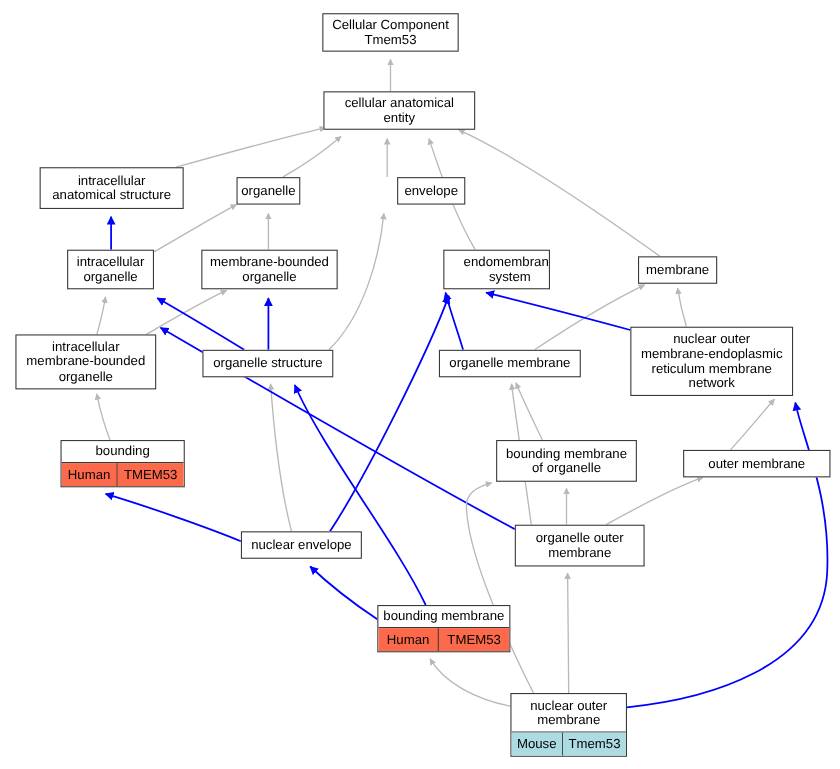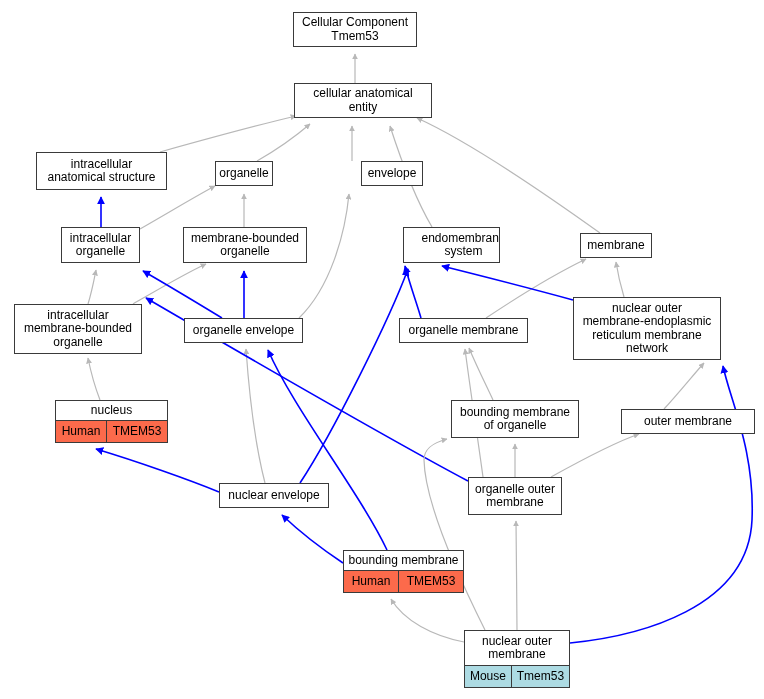--- a/index.html
+++ b/index.html
@@ -137,49 +137,49 @@
       </div>
       <div class="node" style="left: 580px; top: 233px; width: 72px; height: 25px;">
         <div class="title">membrane</div>
       </div>
       <div class="node" style="left: 14px; top: 304px; width: 128px; height: 50px;">
         <div class="title">intracellular
 membrane-bounded
 organelle</div>
       </div>
       <div class="node" style="left: 184px; top: 318px; width: 119px; height: 25px;">
-        <div class="title">organelle envelope</div>
+        <div class="title">organelle structure</div>
       </div>
       <div class="node" style="left: 399px; top: 318px; width: 129px; height: 25px; justify-content: flex-end;">
         <div class="title">organelle membrane</div>
       </div>
       <div class="node" style="left: 573px; top: 297px; width: 148px; height: 63px;">
         <div class="title">nuclear outer
 membrane-endoplasmic
 reticulum membrane
 network</div>
       </div>
       <div class="node human" style="left: 55px; top: 400px; width: 113px; height: 43px;">
-        <div class="title">nucleus</div>
+        <div class="title">bounding</div>
         <div class="species-row">
           <div class="cell sp">Human</div>
           <div class="cell gene">TMEM53</div>
         </div>
       </div>
       <div class="node" style="left: 451px; top: 400px; width: 128px; height: 38px;">
         <div class="title">bounding membrane
 of organelle</div>
       </div>
       <div class="node" style="left: 621px; top: 409px; width: 134px; height: 25px;">
         <div class="title">outer membrane</div>
       </div>
       <div class="node" style="left: 219px; top: 483px; width: 110px; height: 25px;">
         <div class="title">nuclear envelope</div>
       </div>
-      <div class="node" style="left: 468px; top: 477px; width: 94px; height: 38px;">
+      <div class="node" style="left: 468px; top: 477px; width: 118px; height: 38px;">
         <div class="title">organelle outer
 membrane</div>
       </div>
       <div class="node human" style="left: 343px; top: 550px; width: 121px; height: 43px;">
         <div class="title">bounding membrane</div>
         <div class="species-row">
           <div class="cell sp">Human</div>
           <div class="cell gene">TMEM53</div>
         </div>
       </div>

